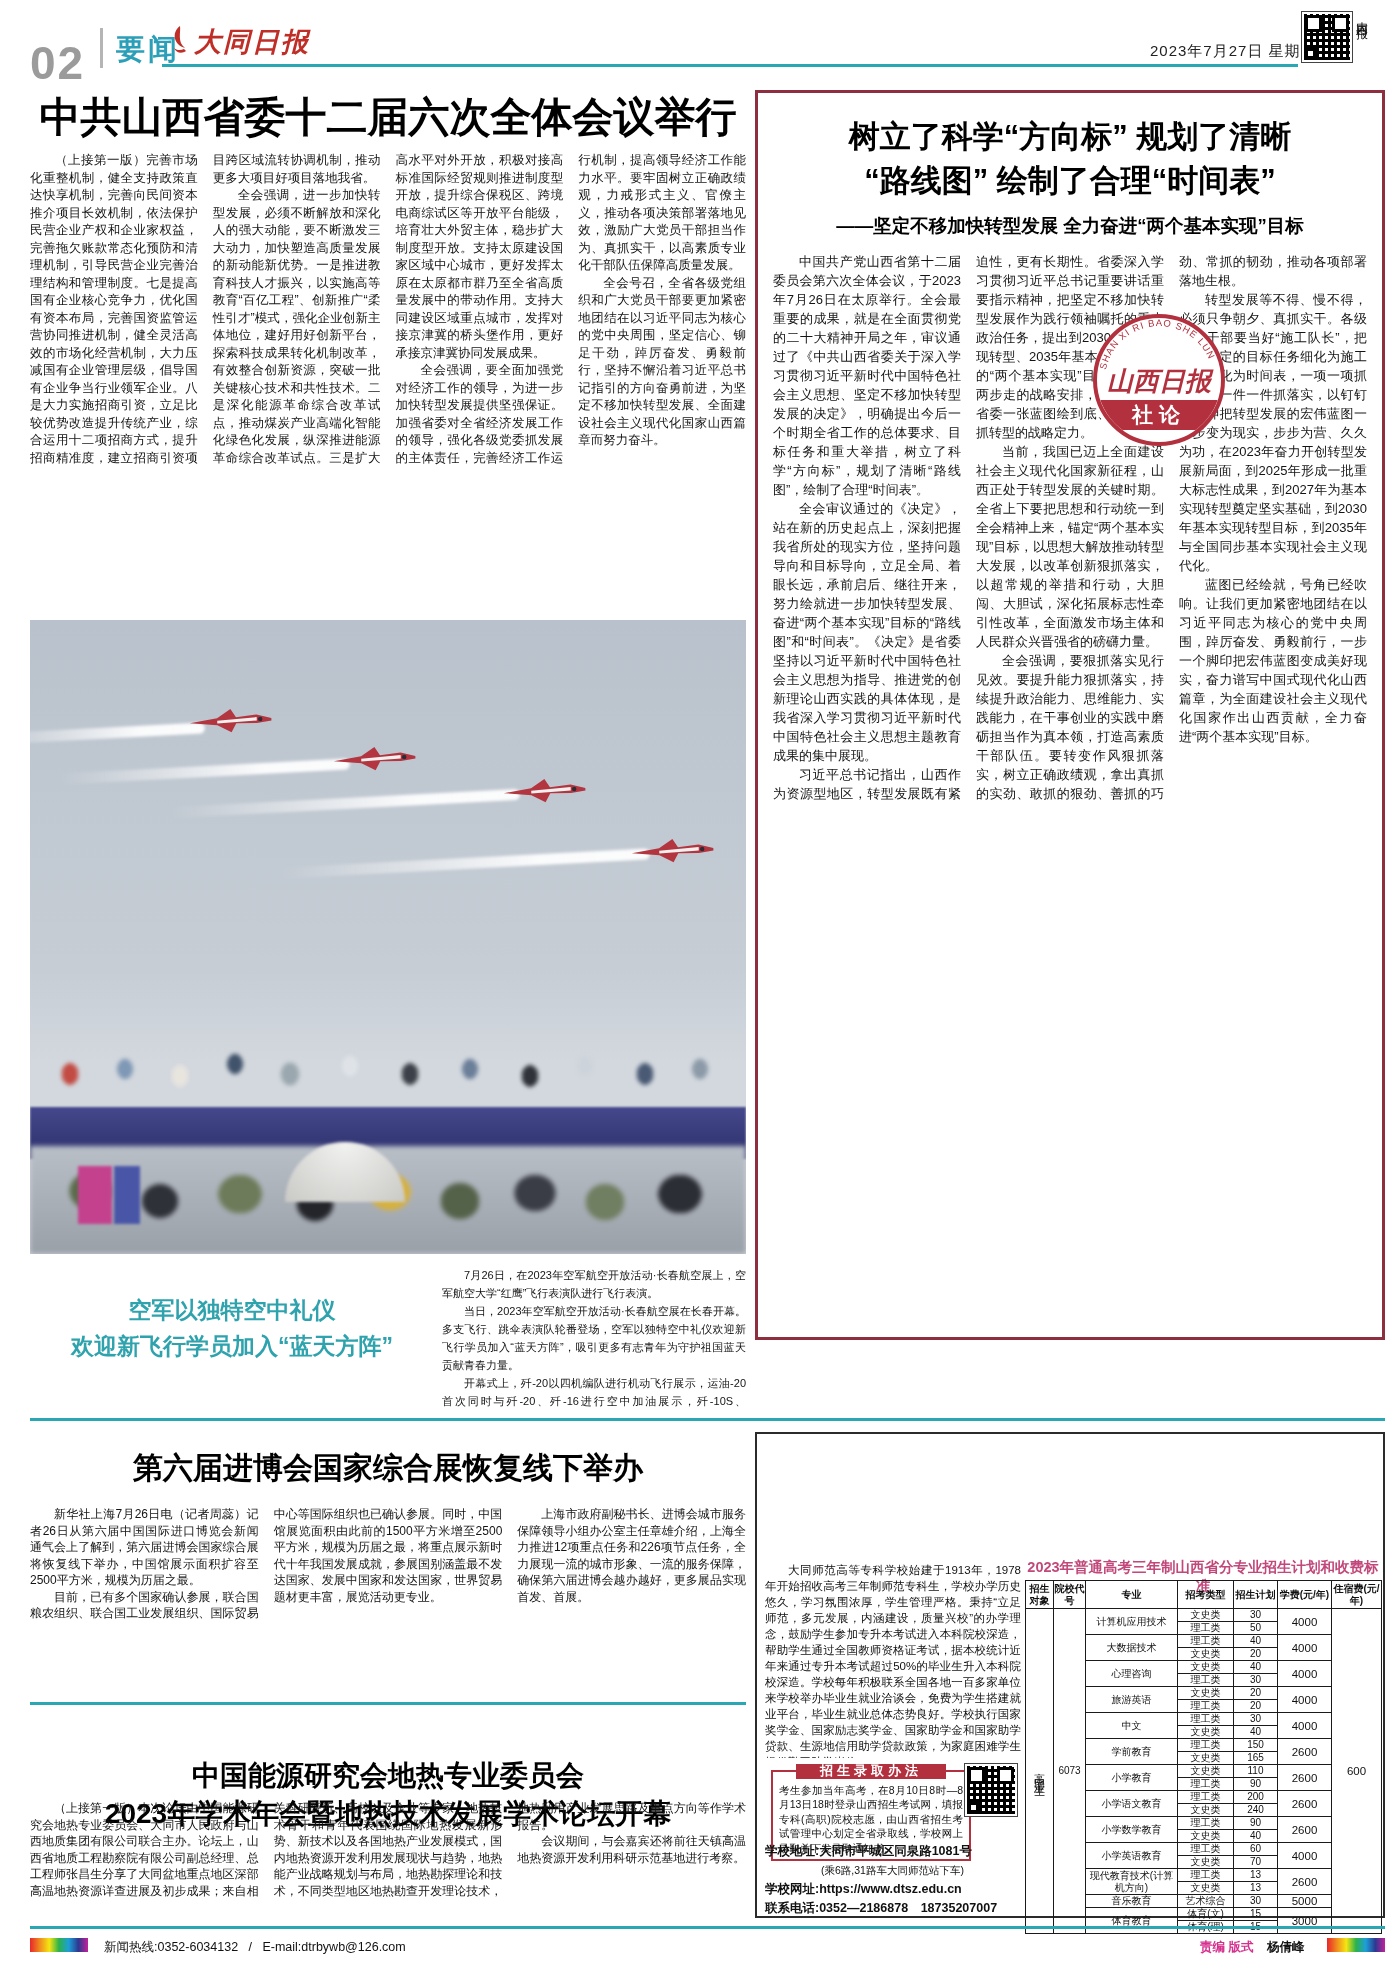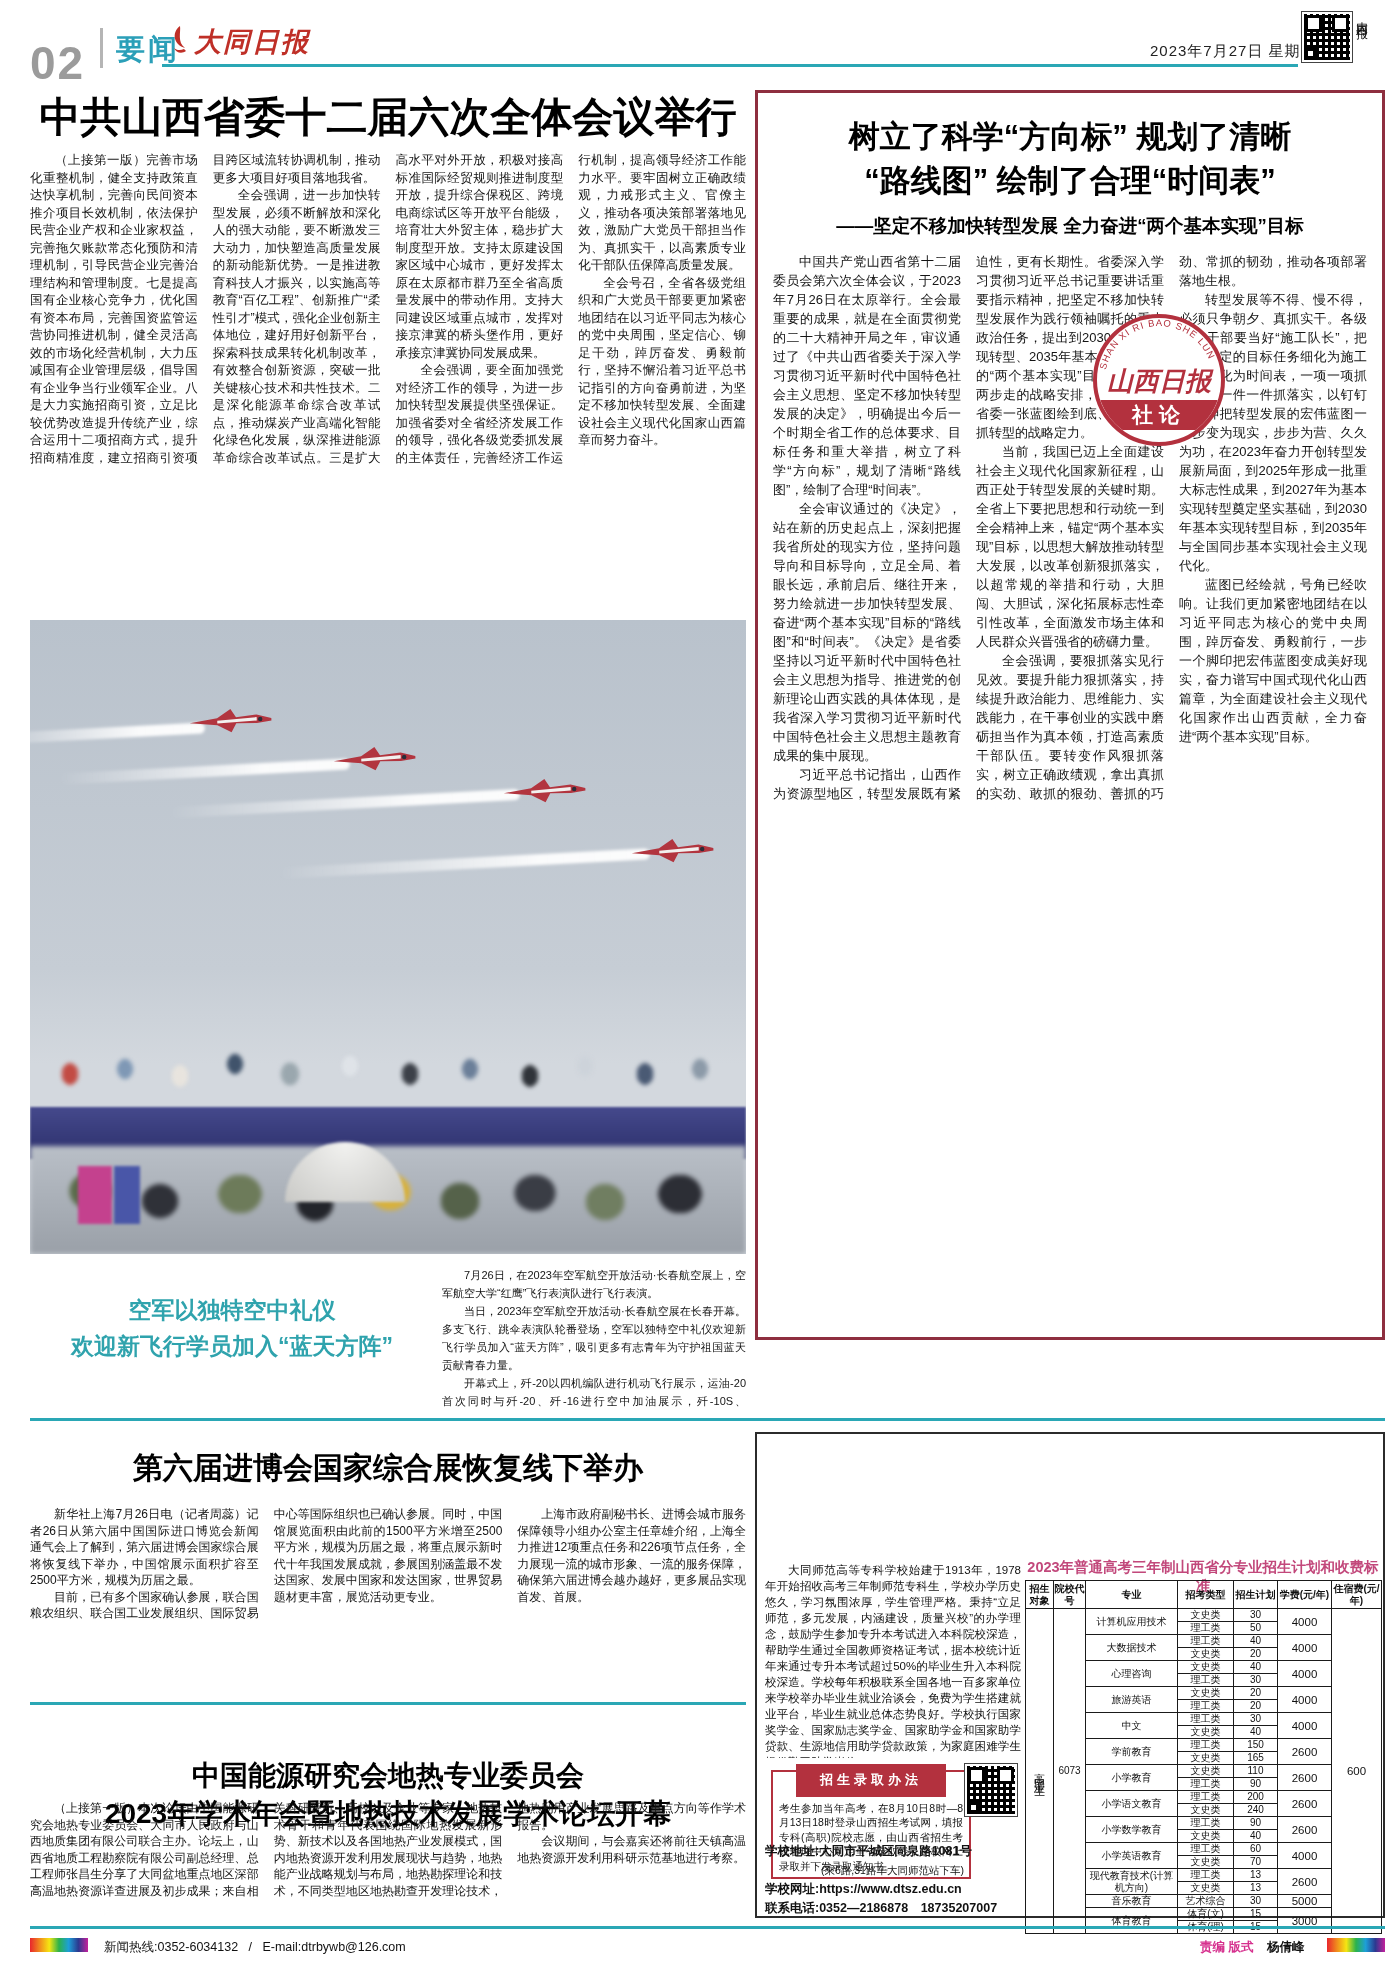--- a/index.html
+++ b/index.html
@@ -101,21 +101,21 @@
 
   
   .ad-box { border:2px solid #2b2b2b; background:#fff; }
   .ad-banner { background:#ce2130; color:#fff; text-align:center; }
   .ad-banner .l1 { font-size:33px; font-weight:bold; letter-spacing:4px; padding-top:10px; }
   .ad-banner .l2 { font-size:34px; font-weight:bold; letter-spacing:1px; padding-top:4px; }
   .ad-intro { font-size:11.5px; line-height:16px; text-align:justify; }
   .ad-intro p { text-indent:2em; }
   .adm-box { border:2px solid #b3313e; padding:6px 6px 4px 6px; font-size:10.5px; line-height:14.5px; text-align:justify; }
   .adm-tab { background:#b3313e; color:#fff; font-size:13px; font-weight:bold; letter-spacing:4px;
-    text-align:center; width:150px; margin:-2px auto 0 auto; padding:9px 0; position:relative; top:-12px; }
+    text-align:center; width:150px; margin:-2px auto 0 auto; padding:0 0; position:relative; top:-12px; }
   .ad-contact { font-size:12.5px; line-height:19px; font-weight:bold; color:#111; }
   .ad-contact .small { font-size:10.5px; font-weight:normal; padding-left:56px; }
   .tbl-title { color:#c2487b; font-weight:bold; font-size:14.5px; text-align:center; letter-spacing:0px; }
   table.adm { border-collapse:collapse; width:356px; table-layout:fixed; }
   table.adm th, table.adm td { border:1px solid #1a1a1a; font-size:10px; text-align:center; padding:0; line-height:12px; color:#111; }
   table.adm th { font-weight:bold; height:28px; }
   table.adm td.fee { font-size:11.5px; }
   table.adm td.vert { writing-mode:vertical-lr; letter-spacing:3px; font-size:11px; }
 
   

